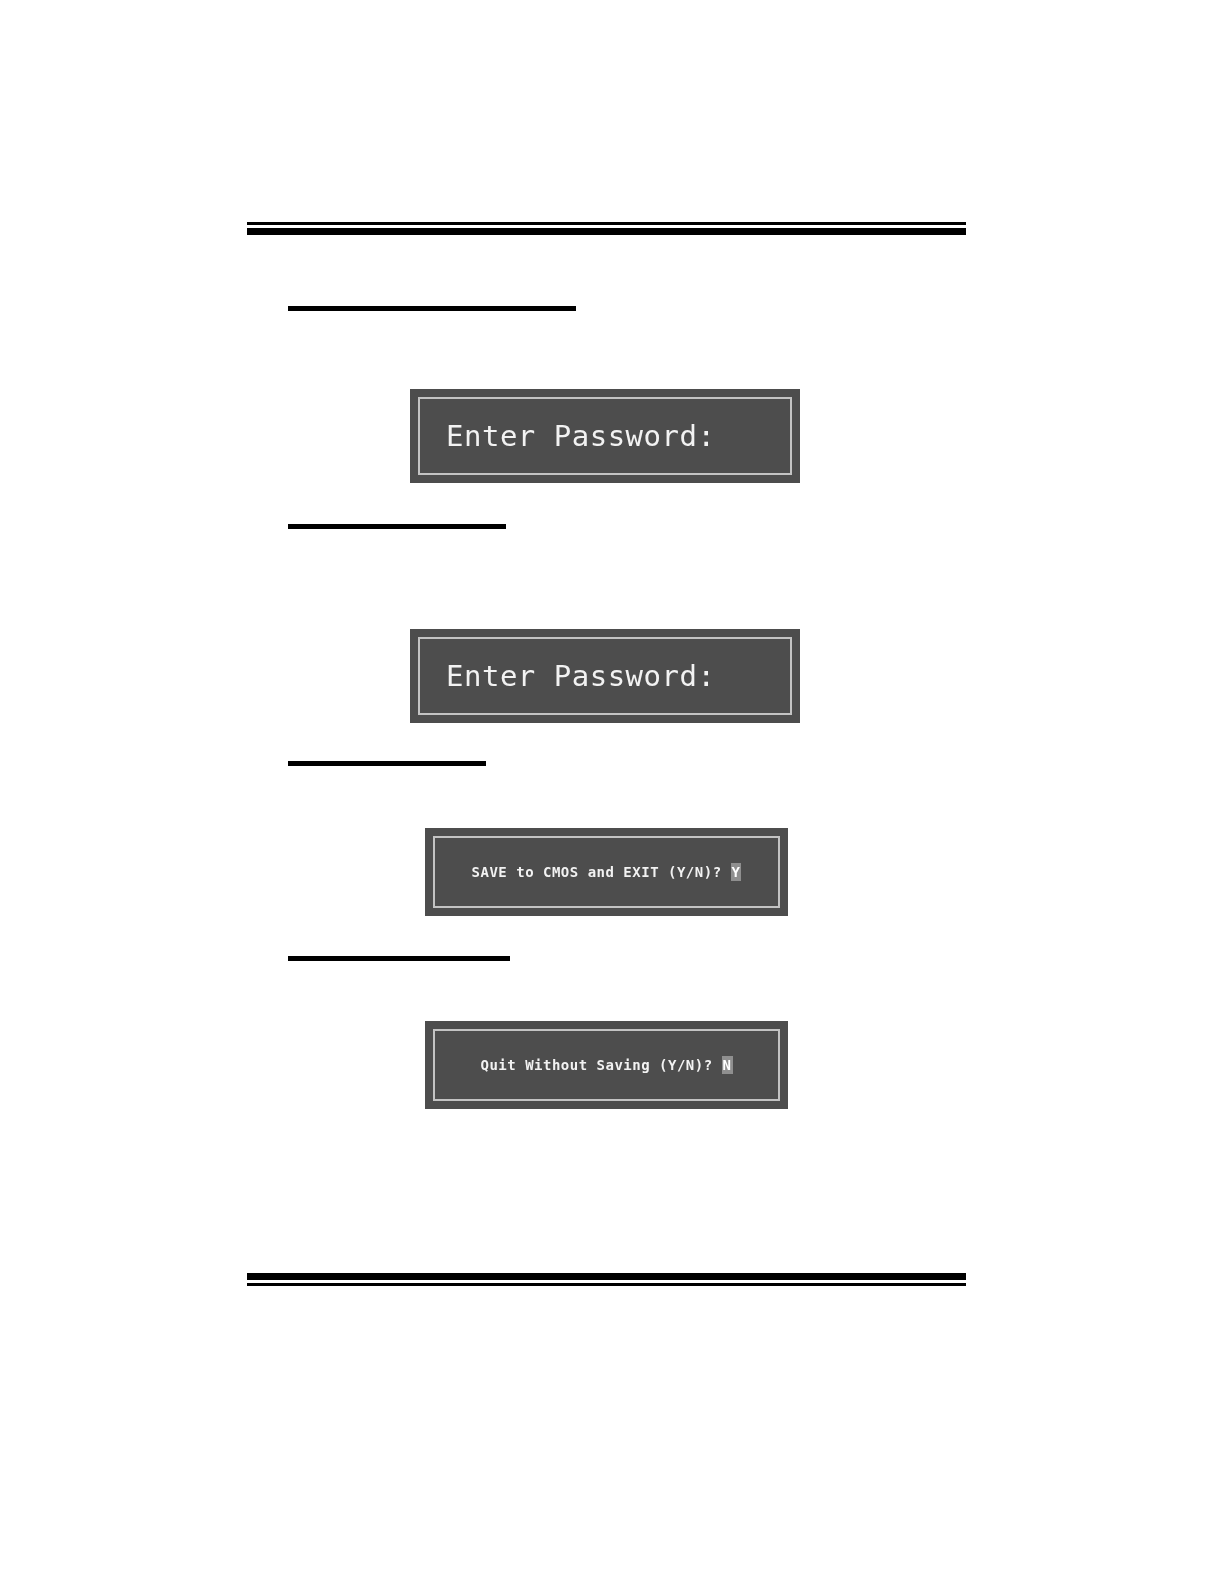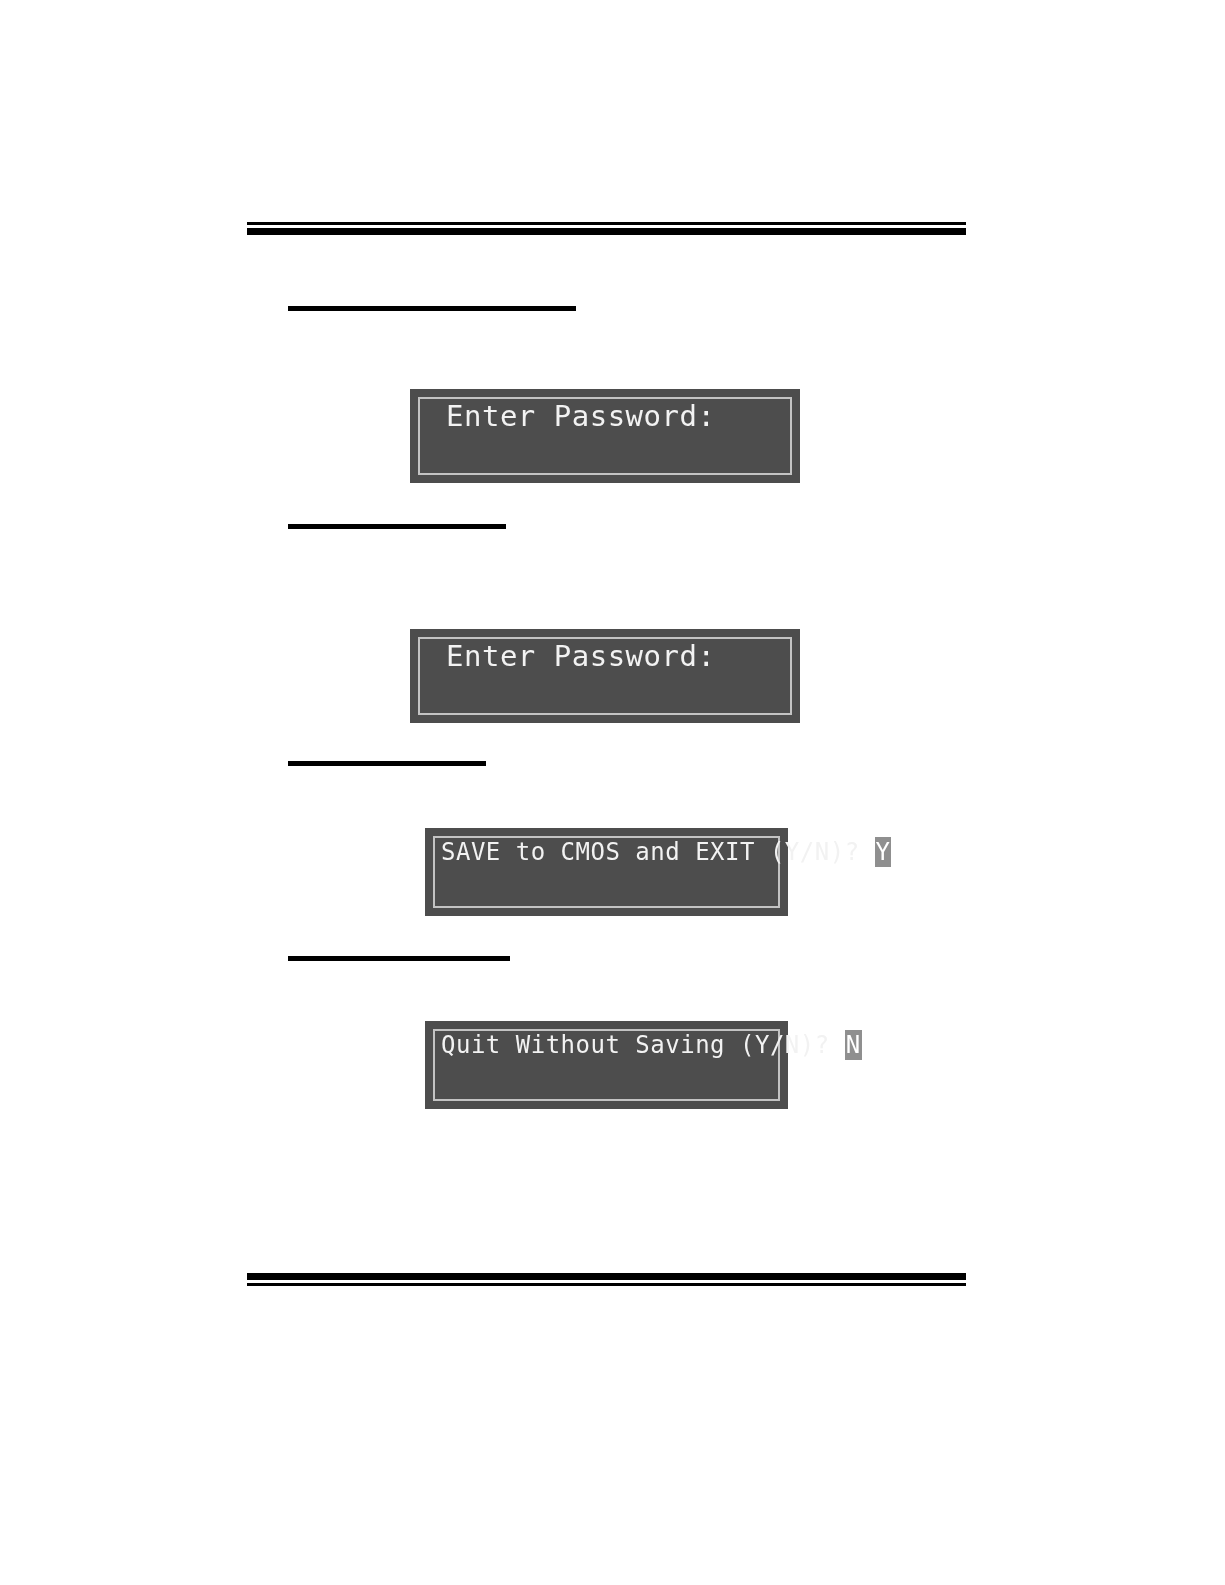--- a/index.html
+++ b/index.html
@@ -67,20 +67,21 @@
   }
   .bios-inner {
     position: absolute;
     top: 8px;
     left: 8px;
     right: 8px;
     bottom: 8px;
     border: 2px solid #c3c3c3;
     box-sizing: border-box;
     display: flex;
+    align-items: center;
   }
   .bios-text {
     font-family: "DejaVu Sans Mono", "Liberation Mono", monospace;
     color: #f2f2f2;
     white-space: pre;
     letter-spacing: 0.5px;
   }
 
   
   .panel-pw {
@@ -97,25 +98,26 @@
 
   
   .panel-confirm {
     left: 425px;
     width: 363px;
     height: 88px;
   }
   .panel-confirm-3 { top: 828px; }
   .panel-confirm-4 { top: 1021px; padding-left: 27px; }
   .panel-confirm .bios-text {
-    font-size: 24px;
+    font-size: 14px;
     width: 100%;
     text-align: center;
     padding: 0 6px;
     box-sizing: border-box;
+    font-weight: bold;
   }
 
   
   .cursor-char {
     background: #8f8f8f;
     color: #ffffff;
     padding: 1px 1px;
   }
 
   

